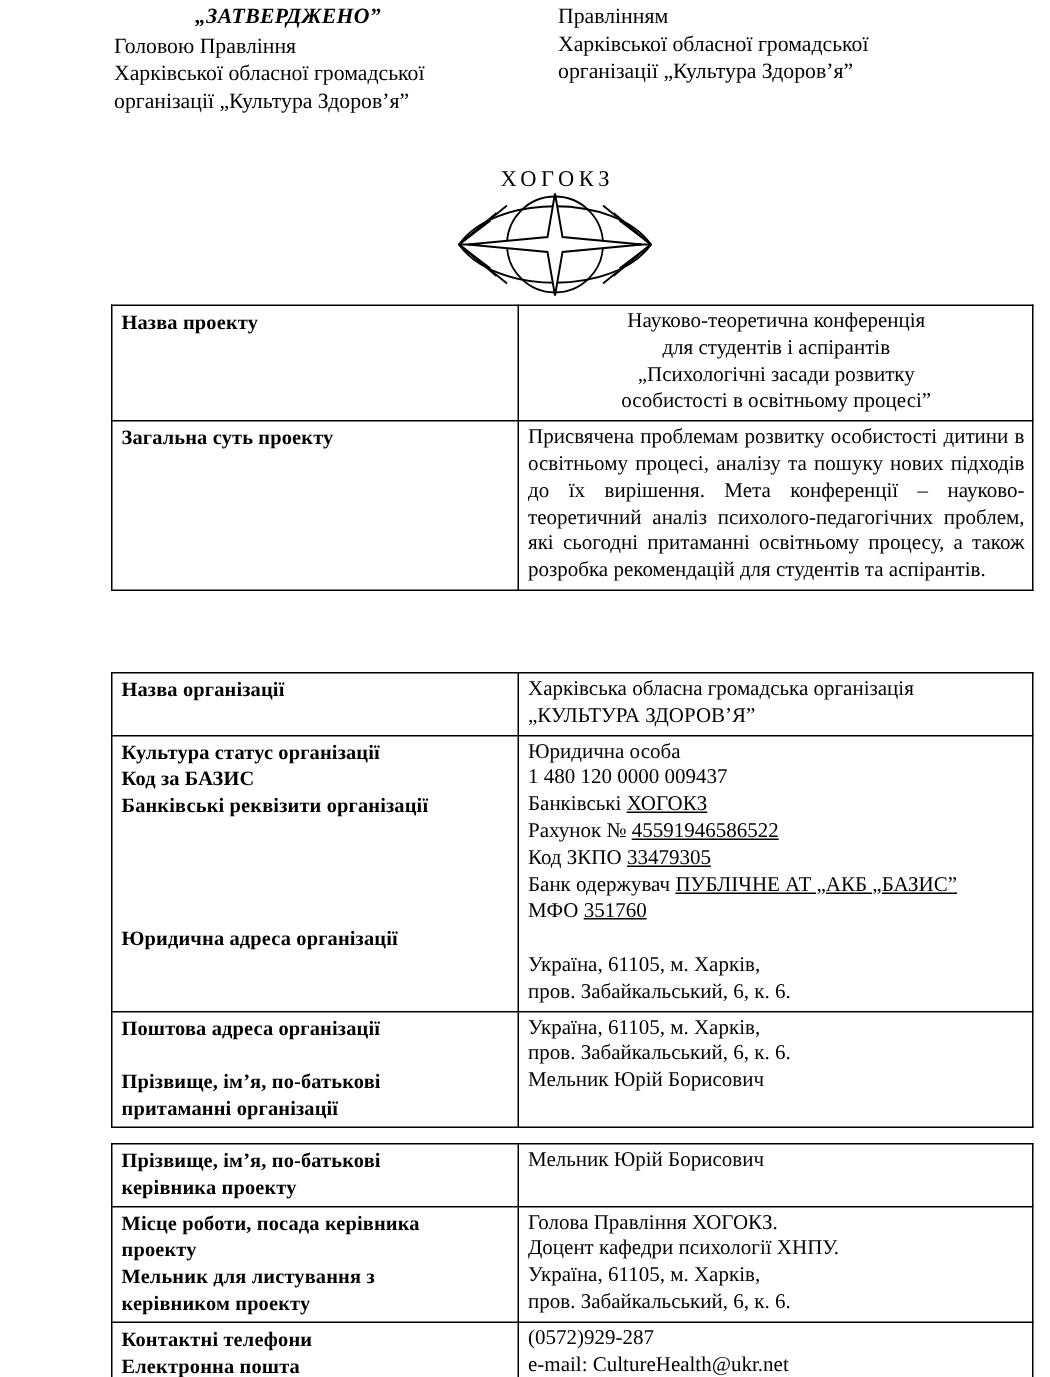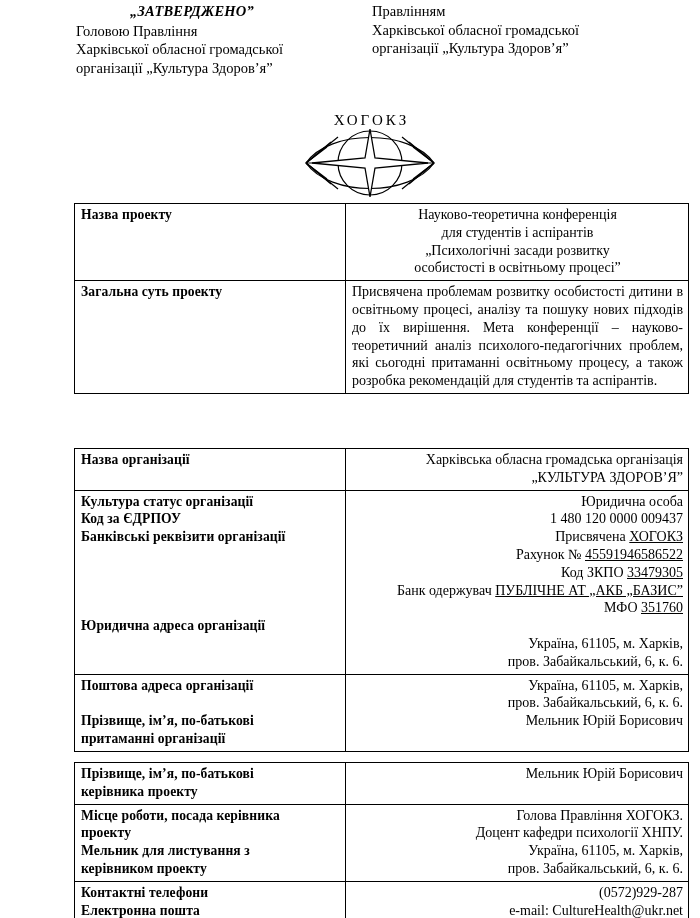--- a/index.html
+++ b/index.html
@@ -114,21 +114,20 @@
   .col-value { width: 331px; }
 
   .lbl {
     font-weight: bold;
     font-size: 13.6px;
     letter-spacing: 0.1px;
   }
   .val {
     font-weight: normal;
     font-size: 14px;
-    text-align: right;
   }
   .val.centered { text-align: center; }
   .val.justified { text-align: justify; text-justify: inter-word; }
   .val .u { text-decoration: underline; }
 
   .spacer-line { height: 17.8px; }
 
   #table1 { top: 203px; }
   #table2 { top: 448px; }
   #table3 { top: 762px; }
@@ -221,37 +220,37 @@
         </td>
         <td class="col-value">
           <div class="val">Харківська обласна громадська організація</div>
           <div class="val">„КУЛЬТУРА ЗДОРОВ’Я”</div>
         </td>
       </tr>
 
       <tr>
         <td class="col-label">
           <div class="lbl">Культура статус організації</div>
-          <div class="lbl">Код за ЄДРПОУ</div>
+          <div class="lbl">Код за БАЗИС</div>
           <div class="lbl">Банківські реквізити організації</div>
           <div class="spacer-line"></div>
           <div class="spacer-line"></div>
           <div class="spacer-line"></div>
           <div class="spacer-line"></div>
           <div class="lbl">Юридична адреса організації</div>
         </td>
         <td class="col-value">
           <div class="val">
             <span>Юридична особа</span>
           </div>
           <div class="val">
             <span>1 480 120 0000 009437</span>
           </div>
           <div class="val nowrap">
-            <span>Присвячена </span><span class="u">ХОГОКЗ</span>
+            <span>Банківські </span><span class="u">ХОГОКЗ</span>
           </div>
           <div class="val nowrap">
             <span>Рахунок № </span><span class="u">45591946586522</span>
           </div>
           <div class="val nowrap">
             <span>Код ЗКПО </span><span class="u">33479305</span>
           </div>
           <div class="val nowrap">
             <span>Банк одержувач </span><span class="u">ПУБЛІЧНЕ АТ „АКБ „БАЗИС”</span>
           </div>

